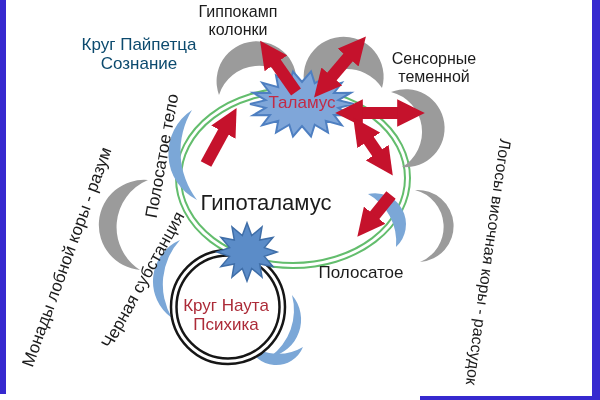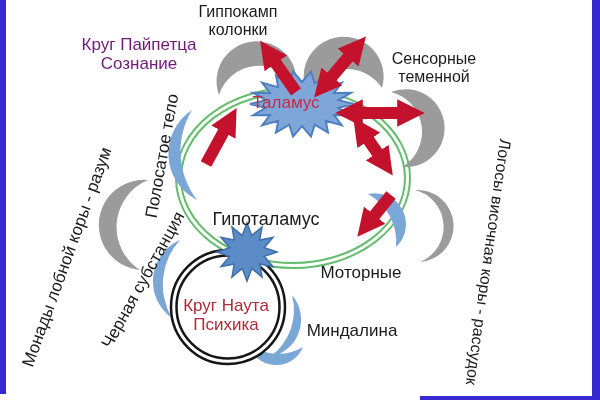--- a/index.html
+++ b/index.html
@@ -6,26 +6,26 @@
   #stage{position:relative;width:600px;height:400px;background:#ffffff;overflow:hidden;
          font-family:"Liberation Sans","DejaVu Sans",sans-serif;}
   .border-bar{position:absolute;background:#3629cf;}
   #border-left{left:0;top:0;width:6px;height:394px;}
   #border-right{right:0;top:0;width:8px;height:400px;}
   #border-bottom{left:420px;top:396px;width:180px;height:4px;}
   svg{position:absolute;left:0;top:0;}
   .lbl{position:absolute;white-space:pre-line;text-align:center;line-height:1.12;
        color:#1b1b1b;transform:translate(-50%,-50%);}
   .lbl.rot{white-space:nowrap;}
-  #lbl-papez{left:139px;top:54px;color:#701a75;font-size:17px;}
+  #lbl-papez{left:139px;top:54px;color:#0c4a6e;font-size:17px;}
   #lbl-motor{left:238px;top:21px;font-size:16px;}
   #lbl-parietal{left:341px;top:20px;font-size:16px;}
   #lbl-sensory{left:434px;top:68px;font-size:16px;}
-  #lbl-thalamus{left:286px;top:103px;color:#c22b45;font-size:17px;}
-  #lbl-hypothalamus{left:266px;top:219px;font-size:18px;}
+  #lbl-thalamus{left:302px;top:103px;color:#c22b45;font-size:17px;}
+  #lbl-hypothalamus{left:266px;top:203px;font-size:22px;}
   #lbl-hippocampus{left:361px;top:273px;font-size:17px;}
   #lbl-amygdala{left:352px;top:331px;font-size:17px;}
   #lbl-nauta{left:226px;top:315px;color:#ac2b38;font-size:17px;}
   #lbl-monads{left:67px;top:257px;font-size:17px;transform:translate(-50%,-50%) rotate(-70deg);}
   #lbl-striatum{left:162px;top:156px;font-size:17px;transform:translate(-50%,-50%) rotate(-80deg);}
   #lbl-nigra{left:143px;top:280px;font-size:17px;transform:translate(-50%,-50%) rotate(-61deg);}
   #lbl-logos{left:488px;top:262px;font-size:16px;transform:translate(-50%,-50%) rotate(98deg);}
 </style>
 </head>
 <body>
@@ -69,22 +69,21 @@
   </svg>
 
   <div class="lbl" id="lbl-papez">Круг Пайпетца
 Сознание</div>
   <div class="lbl" id="lbl-motor">Гиппокамп
 колонки</div>
   <div class="lbl" id="lbl-sensory">Сенсорные
 теменной</div>
   <div class="lbl" id="lbl-thalamus">Таламус</div>
   <div class="lbl" id="lbl-hypothalamus">Гипоталамус</div>
-  <div class="lbl" id="lbl-hippocampus">Моторные</div>
-  <div class="lbl" id="lbl-amygdala">Миндалина</div>
+  <div class="lbl" id="lbl-hippocampus">Полосатое</div>
   <div class="lbl" id="lbl-nauta">Круг Наута
 Психика</div>
   <div class="lbl rot" id="lbl-monads">Монады лобной коры - разум</div>
   <div class="lbl rot" id="lbl-striatum">Полосатое тело</div>
   <div class="lbl rot" id="lbl-nigra">Черная субстанция</div>
   <div class="lbl rot" id="lbl-logos">Логосы височная коры - рассудок</div>
 
   <div class="border-bar" id="border-left"></div>
   <div class="border-bar" id="border-right"></div>
   <div class="border-bar" id="border-bottom"></div>

